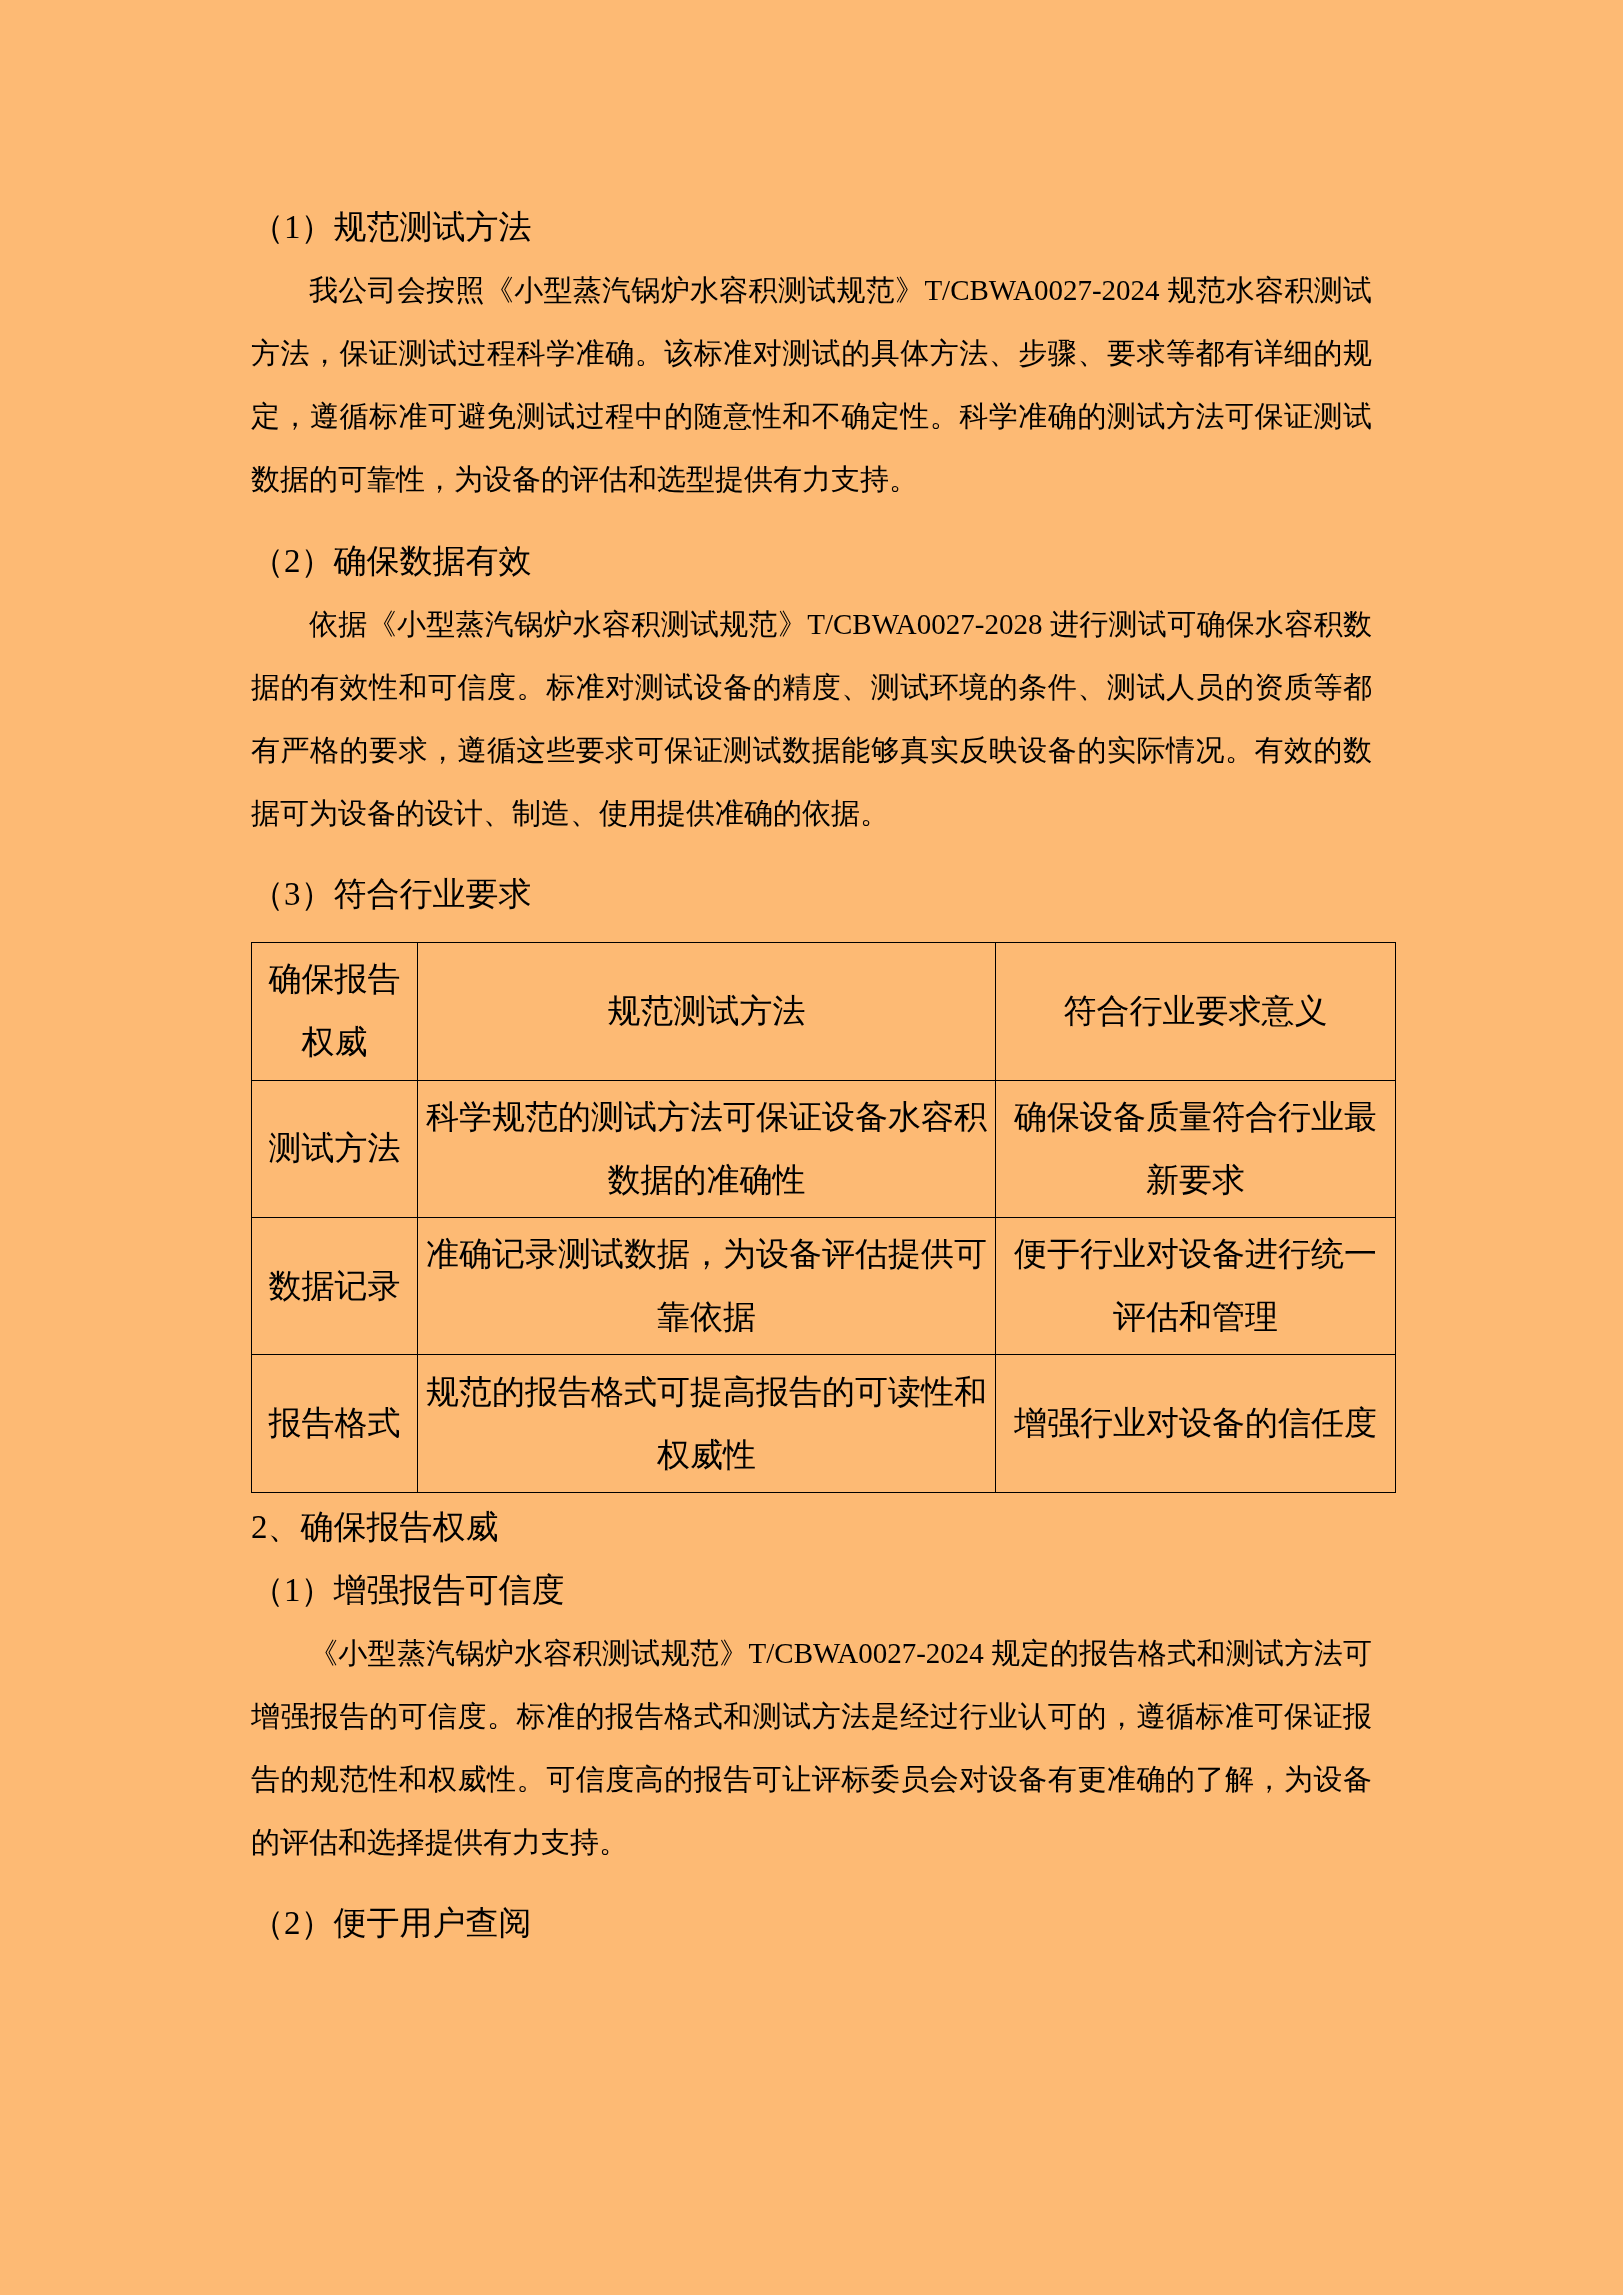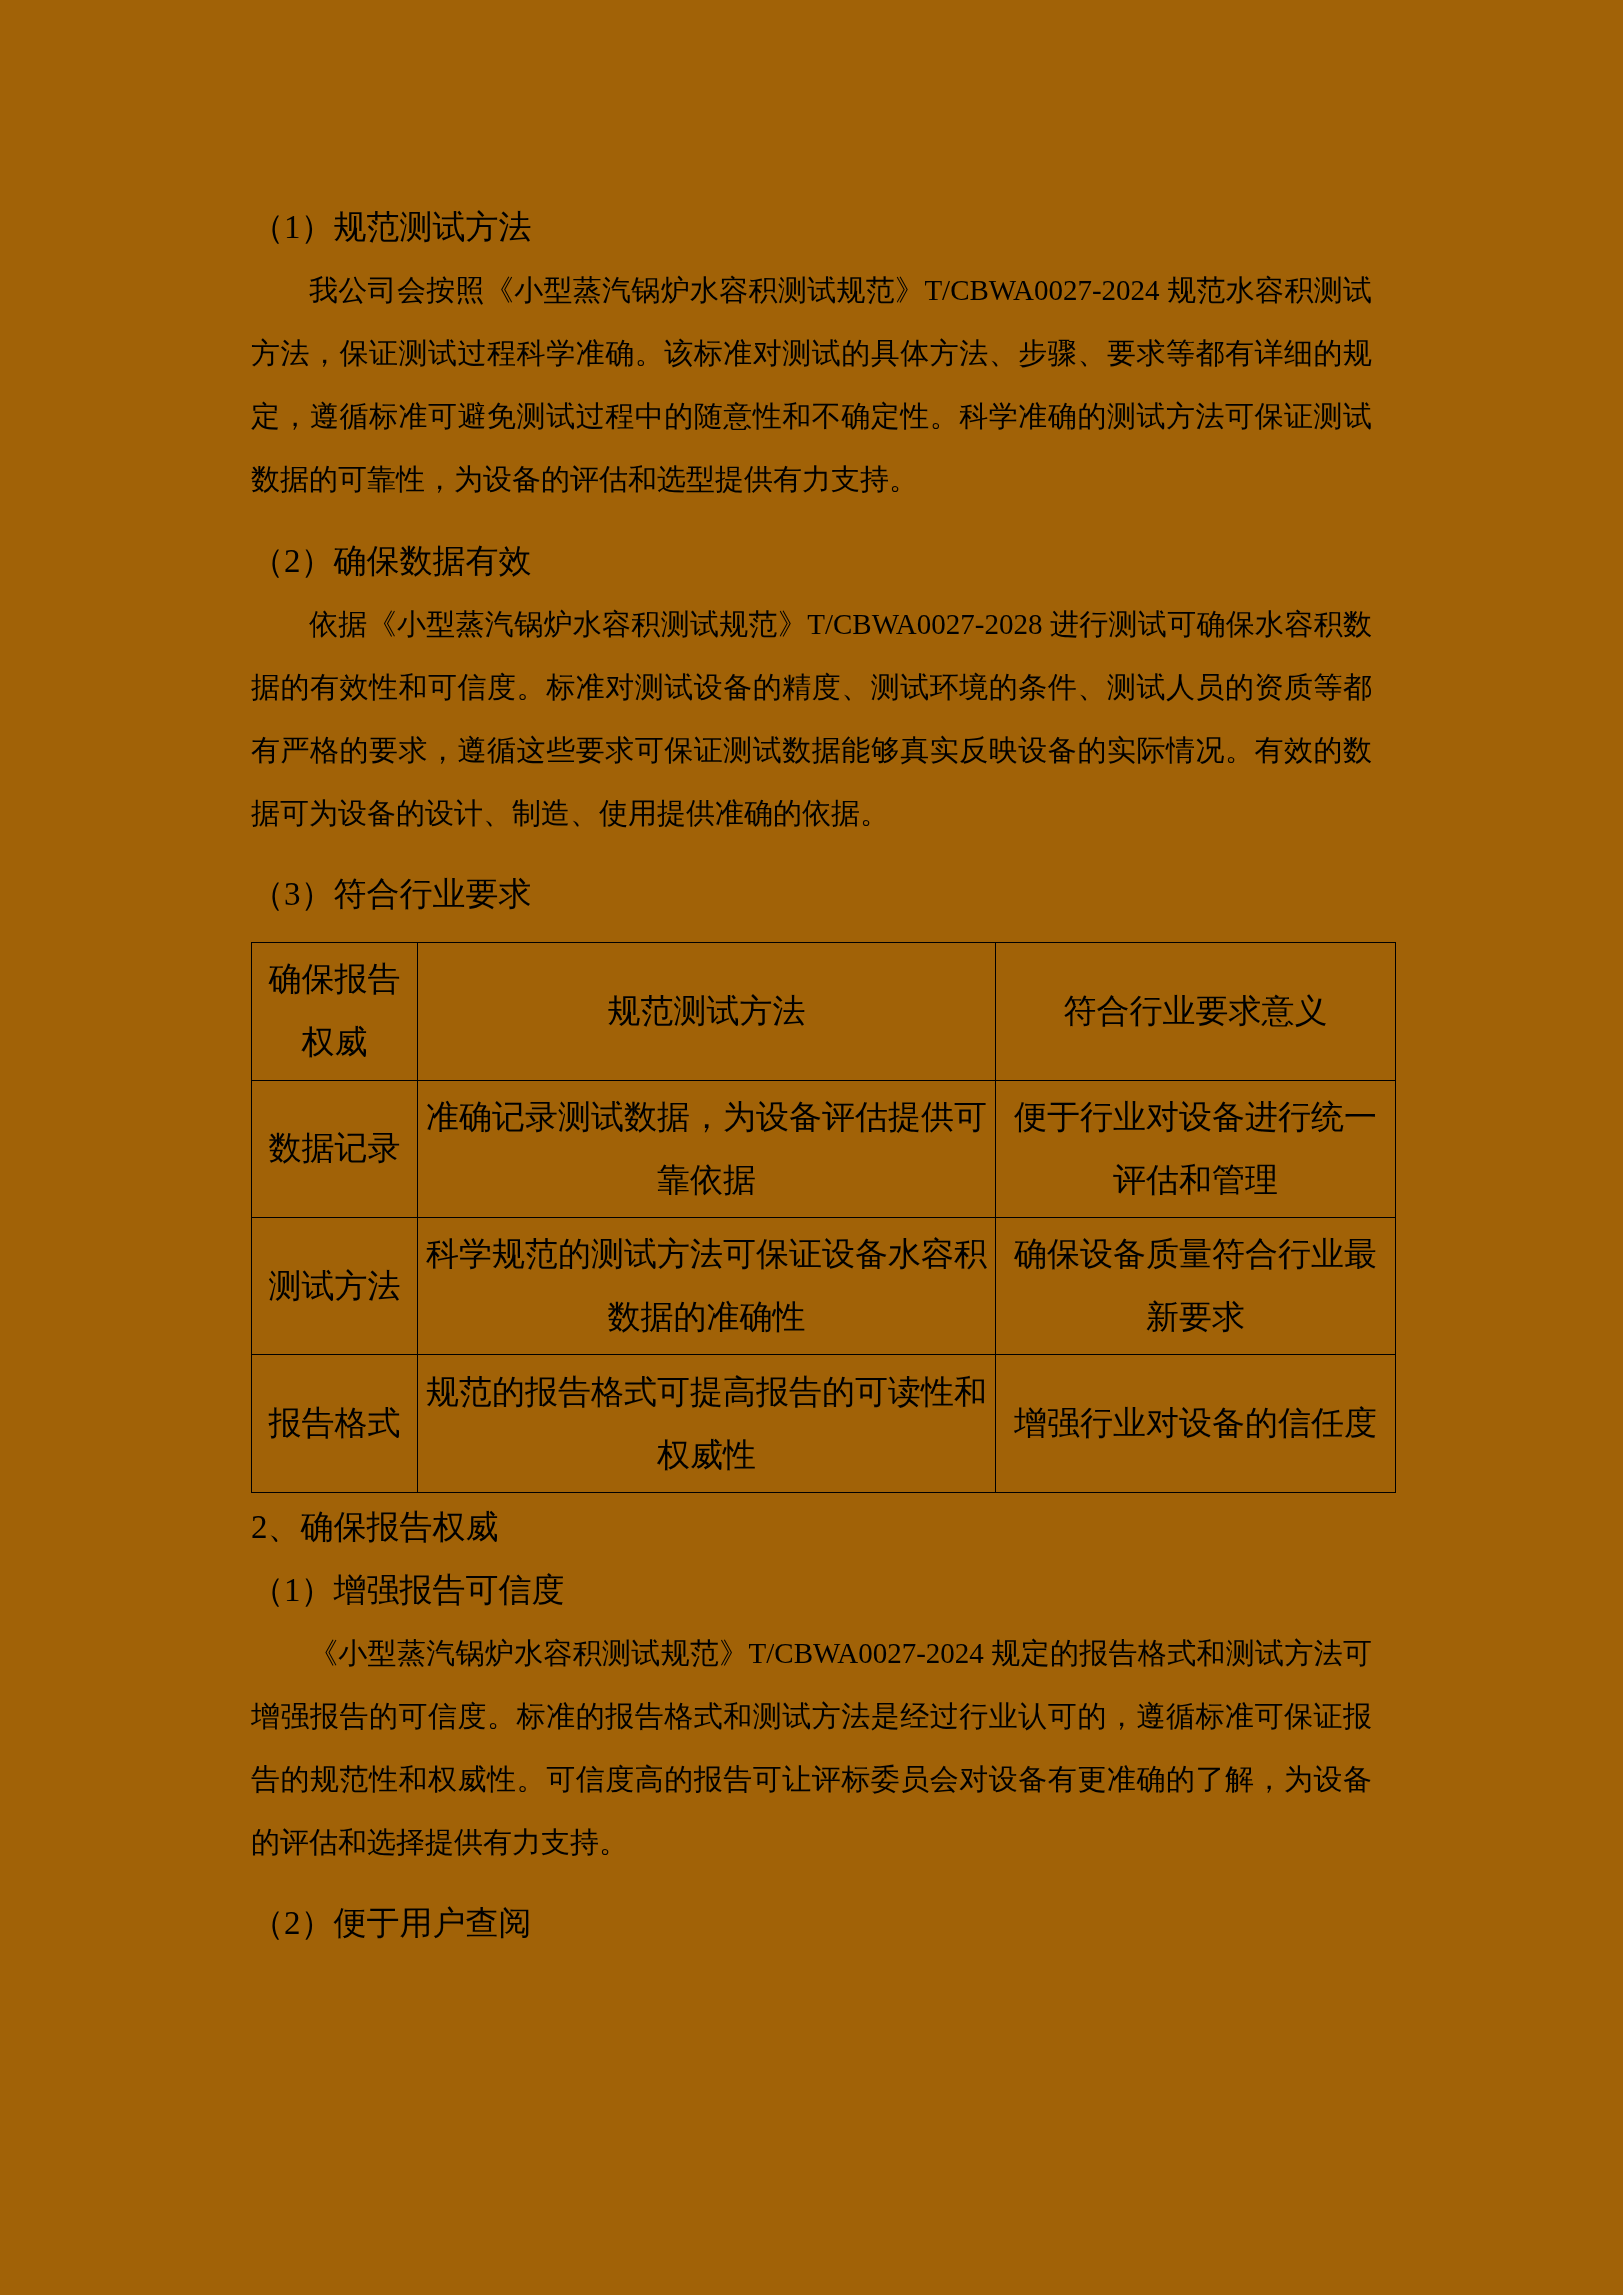--- a/index.html
+++ b/index.html
@@ -7,21 +7,21 @@
   body {
     width: 1623px;
     height: 2295px;
     font-family: "Liberation Serif", "DejaVu Serif", serif;
     color: #000000;
     overflow: hidden;
   }
   .page {
     width: 1623px;
     height: 2295px;
-    background: #a16207;
+    background: #fdba74;
     padding: 178px 251px 0 251px;
   }
   .heading {
     font-size: 33px;
     line-height: 63px;
     margin-top: 18.3px;
     white-space: pre-wrap;
   }
   .heading.tight { margin-top: 0; }
   .para {
@@ -71,28 +71,28 @@
       <col class="c2">
       <col class="c3">
     </colgroup>
     <tbody>
       <tr>
         <th>确保报告权威</th>
         <th>规范测试方法</th>
         <th>符合行业要求意义</th>
       </tr>
       <tr>
+        <td>测试方法</td>
+        <td>科学规范的测试方法可保证设备水容积数据的准确性</td>
+        <td>确保设备质量符合行业最新要求</td>
+      </tr>
+      <tr>
         <td>数据记录</td>
         <td>准确记录测试数据，为设备评估提供可靠依据</td>
         <td>便于行业对设备进行统一评估和管理</td>
-      </tr>
-      <tr>
-        <td>测试方法</td>
-        <td>科学规范的测试方法可保证设备水容积数据的准确性</td>
-        <td>确保设备质量符合行业最新要求</td>
       </tr>
       <tr>
         <td>报告格式</td>
         <td>规范的报告格式可提高报告的可读性和权威性</td>
         <td>增强行业对设备的信任度</td>
       </tr>
     </tbody>
   </table>
 
   <div class="heading tight">2、确保报告权威</div>

